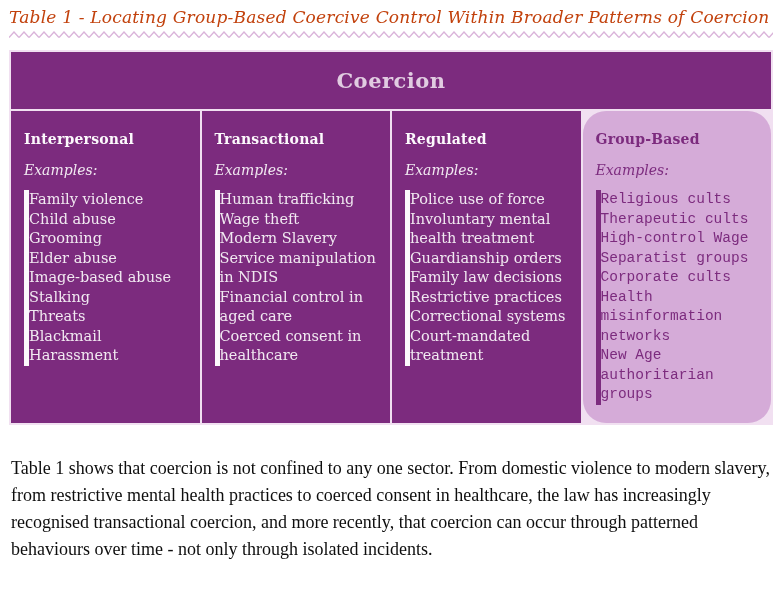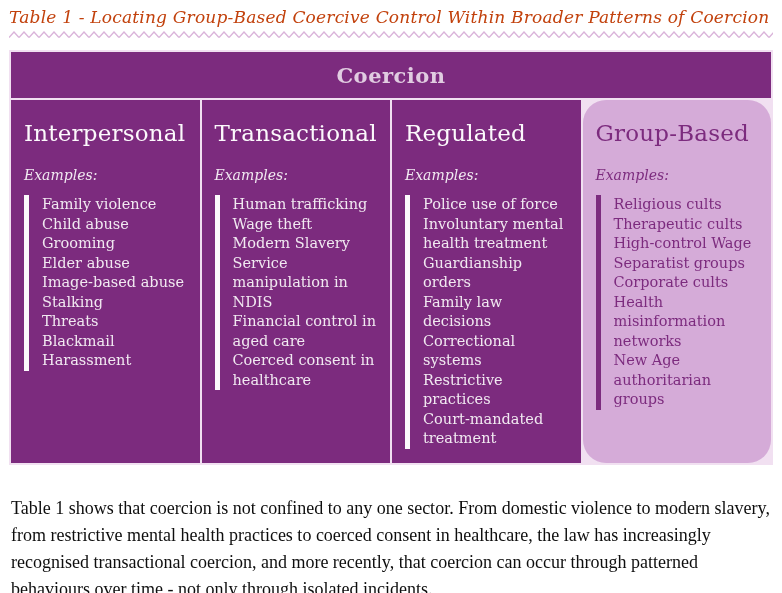--- a/index.html
+++ b/index.html
@@ -22,21 +22,21 @@
   }
   .zigzag { display: block; margin: 0 0 11px 0; }
   .zigzag-line { stroke: var(--zigzag, #dab4da); fill: none; stroke-width: 1.4; }
 
   .coercion-table {
     border: 2px solid var(--table-border, #f1e0f1);
     background: var(--table-border, #f1e0f1);
   }
   .table-header {
     background: var(--dark-purple, #7c2b7e);
-    height: 46px;
+    height: 57px;
     display: flex;
     align-items: center;
     justify-content: center;
     color: var(--header-text, #e1cce1);
     font-size: 21px;
     font-weight: bold;
     letter-spacing: 0.5px;
     margin-bottom: 2px;
   }
   .cols { display: flex; gap: 2px; }
@@ -47,39 +47,39 @@
     padding: 20px 8px 14px 13px;
     box-sizing: border-box;
     color: var(--cell-text, #f1e9f1);
   }
   .col.light {
     background: var(--light-purple, #d5abd8);
     color: var(--accent-text, #7c2b7e);
     border-radius: 23px;
   }
   .col-title {
-    font-size: 23px;
-    font-weight: normal;
+    font-size: 14px;
+    font-weight: bold;
     color: #fcf9fc;
-    margin: 0 0 21px 0;
+    margin: 0 0 15px 0;
     letter-spacing: 0.2px;
   }
   .col.light .col-title { color: var(--accent-text, #7c2b7e); }
   .examples-label {
     font-size: 14px;
     font-style: italic;
     margin: 2px 0 12px 0;
   }
   .examples {
     border-left: 5px solid #fcf9fc;
-    padding-left: 13px;
+    padding-left: 0;
     font-size: 14.5px;
     line-height: 19.5px;
   }
-  .col.light .examples { border-left-color: var(--accent-text, #7c2b7e); }
+  .col.light .examples { border-left-color: var(--accent-text, #7c2b7e); font-family: Liberation Mono, monospace; }
   .example-item { display: block; }
 
   .body-text {
     font-family: "Liberation Serif", serif;
     font-size: 18px;
     line-height: 27px;
     color: #0e0e0e;
     margin: 30px 2px 0 2px;
   }
 </style>
@@ -133,22 +133,22 @@
       </div>
 
       <div class="col">
         <div class="col-title">Regulated</div>
         <div class="examples-label">Examples:</div>
         <div class="examples">
             <div class="example-item">Police use of force</div>
             <div class="example-item">Involuntary mental health treatment</div>
             <div class="example-item">Guardianship orders</div>
             <div class="example-item">Family law decisions</div>
+            <div class="example-item">Restrictive practices</div>
             <div class="example-item">Correctional systems</div>
-            <div class="example-item">Restrictive practices</div>
             <div class="example-item">Court-mandated treatment</div>
           </div>
       </div>
 
       <div class="col light">
         <div class="col-title">Group-Based</div>
         <div class="examples-label">Examples:</div>
         <div class="examples">
             <div class="example-item">Religious cults</div>
             <div class="example-item">Therapeutic cults</div>

